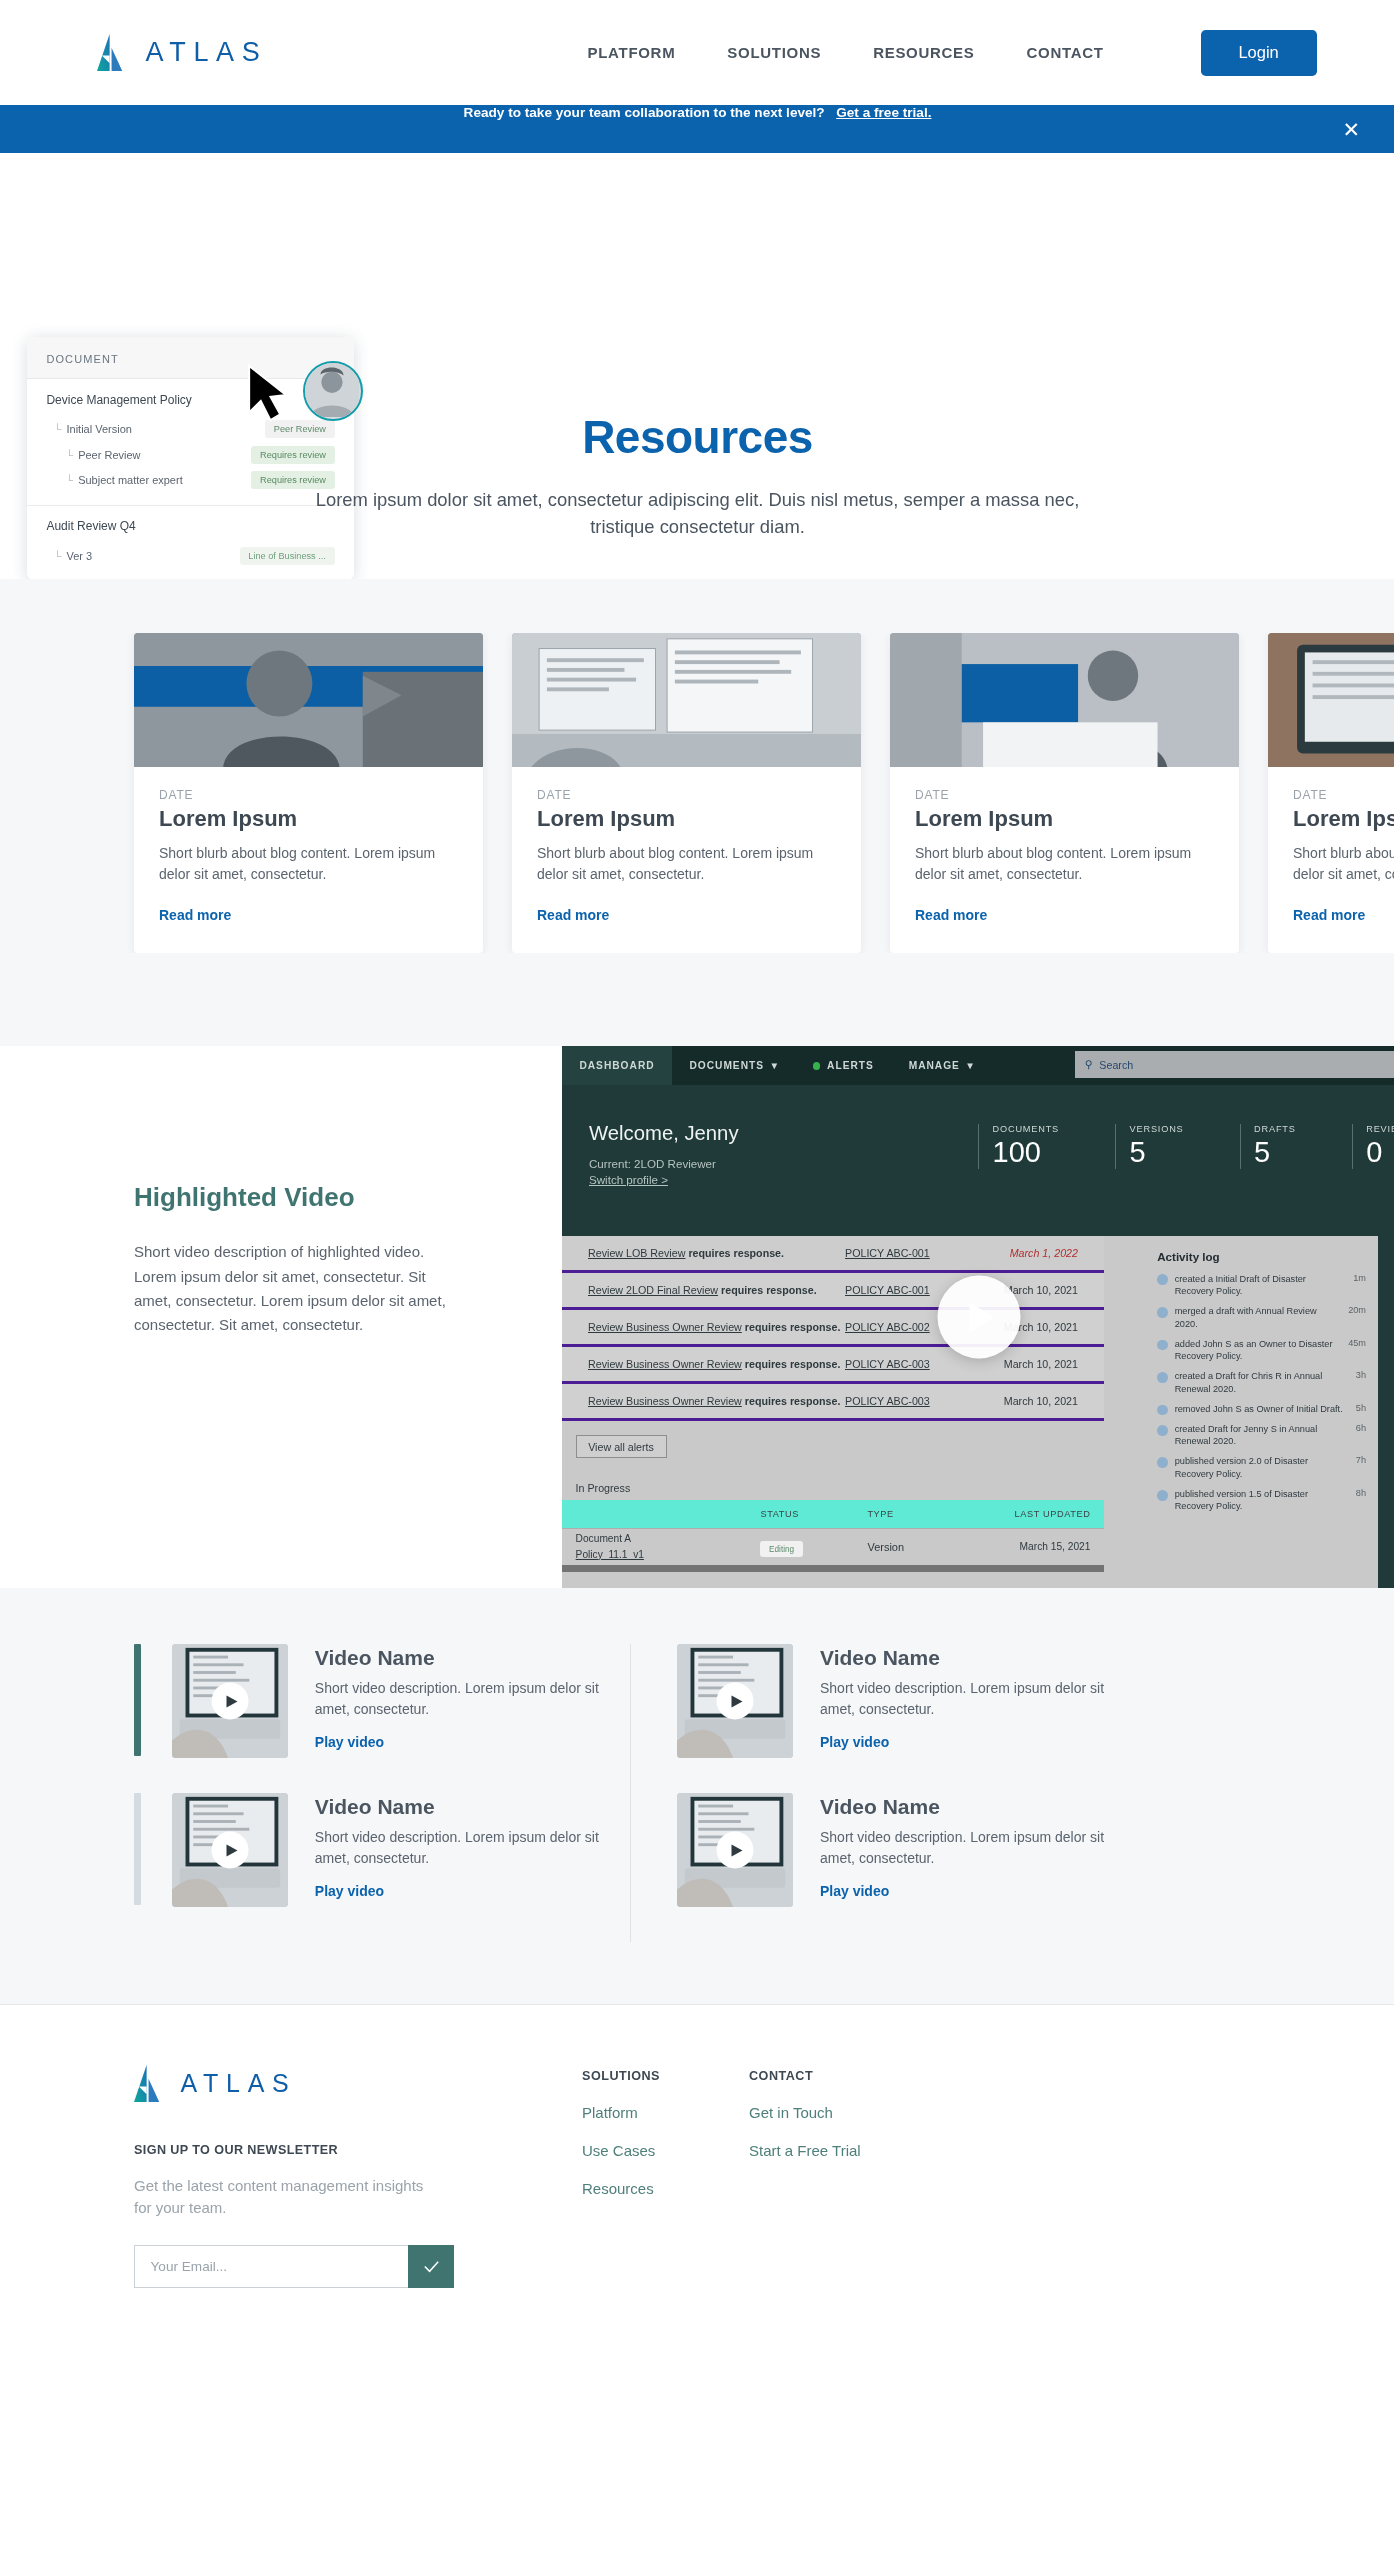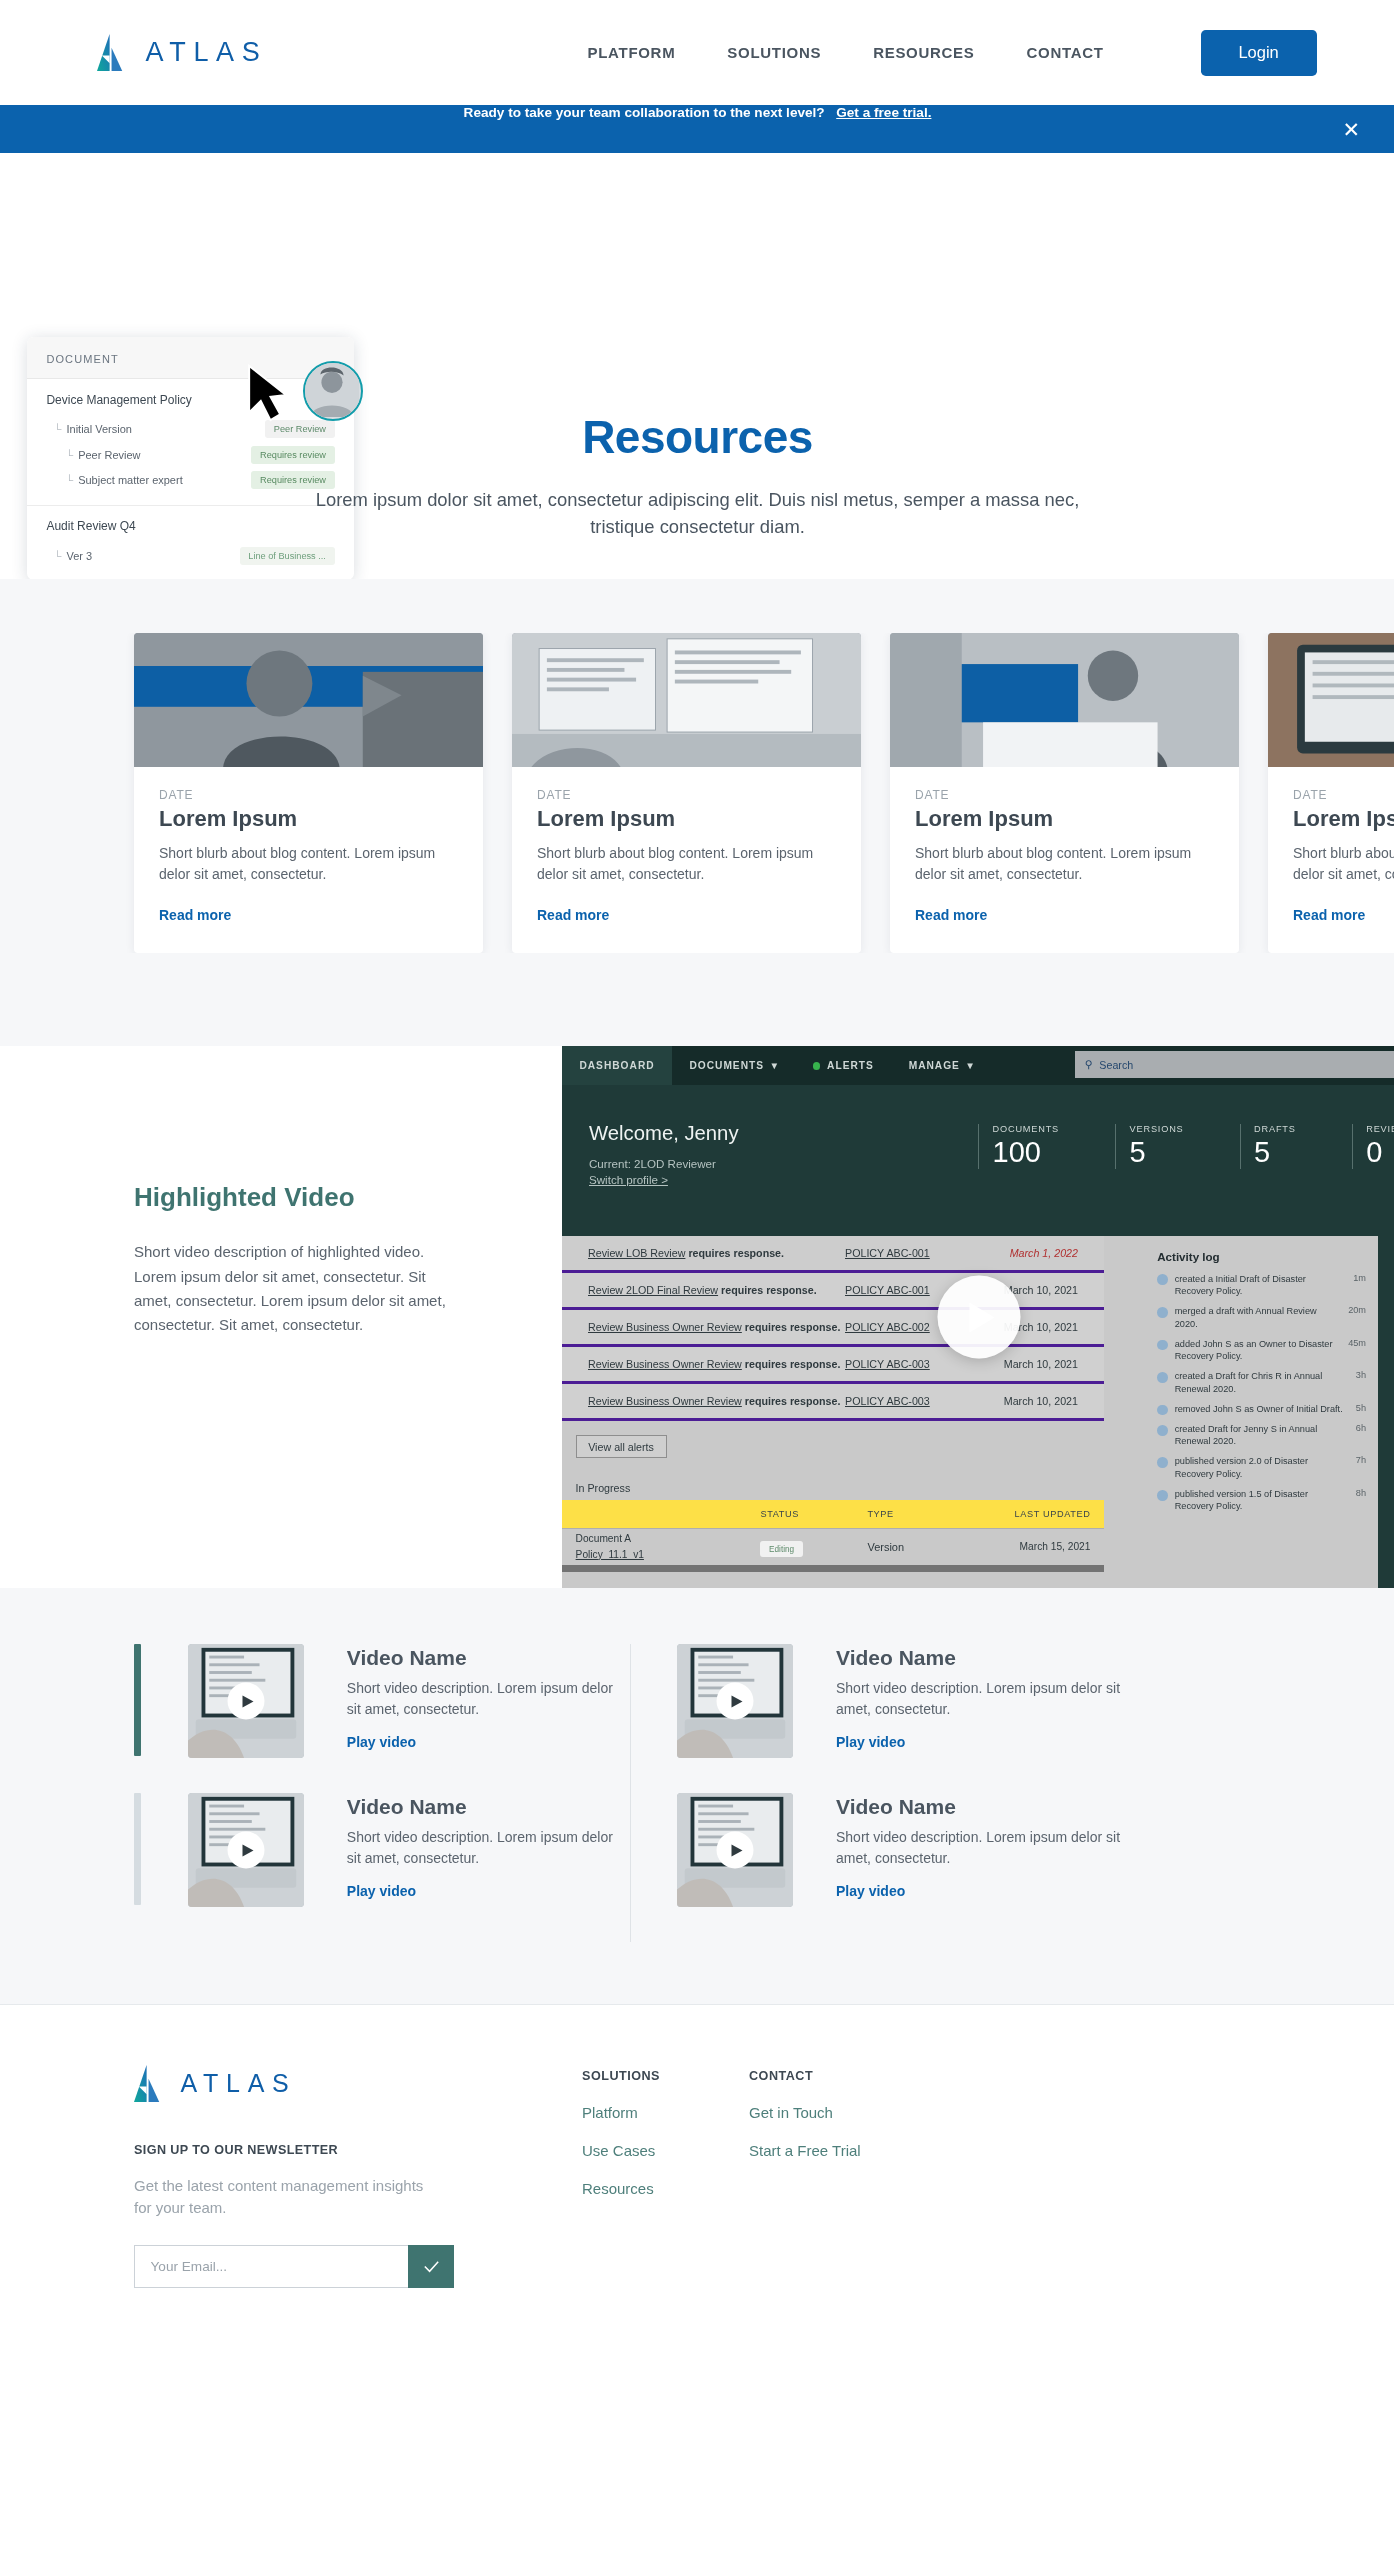--- a/index.html
+++ b/index.html
@@ -197,21 +197,21 @@
   .vp-row-pol { width: 126px; font-size: 10.7px; color: #2f3a3f; text-decoration: underline; }
   .vp-row-date { width: 107px; font-size: 10.7px; color: #2f3a3f; text-align: right; }
   .vp-row-date.red { color: #b03030; font-style: italic; }
   .vp-btn {
     margin: 13.6px; display: inline-block; border: 1px solid #8e8e8e;
     padding: 4.8px 11.6px; font-size: 10.7px; color: #2f3a3f; background: #cfcfcf;
   }
   .vp-sub { margin: 9.7px 13.6px 5.8px; font-size: 10.7px; color: #2f3a3f; }
   .vp-tbl-hdr {
     display: flex; height: 29px; align-items: center;
-    background: #fde047; border-bottom: 1px solid #aeaeae; padding: 0 13.6px;
+    background: #5eead4; border-bottom: 1px solid #aeaeae; padding: 0 13.6px;
   }
   .vp-tbl-hdr span { font-size: 9.2px; letter-spacing: 0.6px; color: #3a454a; }
   .vp-tbl-row {
     display: flex; align-items: center; height: 43px; padding: 0 13.6px;
     border-bottom: 7px solid #737373;
   }
   .vp-activity {
     position: absolute; right: 0; top: 0; width: 232px;
     background: #c9c9c9; padding: 13.6px 11.6px;
   }
@@ -232,21 +232,21 @@
     margin-left: 7.7px;
   }
 
   
   .vl-section { background: #f6f7f9; padding: 56px 0 62px; }
   .vl-grid {
     display: flex; padding: 0 97px 0 134px; gap: 0;
   }
   .vl-col { width: 496px; }
   .vl-col.right { border-left: 1px solid #dfe3e7; padding-left: 46px; }
-  .vl-item { display: flex; gap: 16px; margin-bottom: 35px; align-items: flex-start; }
+  .vl-item { display: flex; gap: 0; margin-bottom: 35px; align-items: flex-start; }
   .vl-bar { width: 6.8px; height: 112px; background: #d5dce1; flex: 0 0 6.8px; border-radius: 1px; }
   .vl-bar.active { background: #3f7470; }
   .vl-thumb {
     width: 116px; height: 114px; margin-left: 31px; border-radius: 3.9px;
     background: #b3b9be; position: relative; overflow: hidden; flex: 0 0 116px;
   }
   .vl-play {
     position: absolute; left: 50%; top: 50%; transform: translate(-50%,-50%);
     width: 37px; height: 37px; border-radius: 50%; background: #fff;
     display: flex; align-items: center; justify-content: center;

